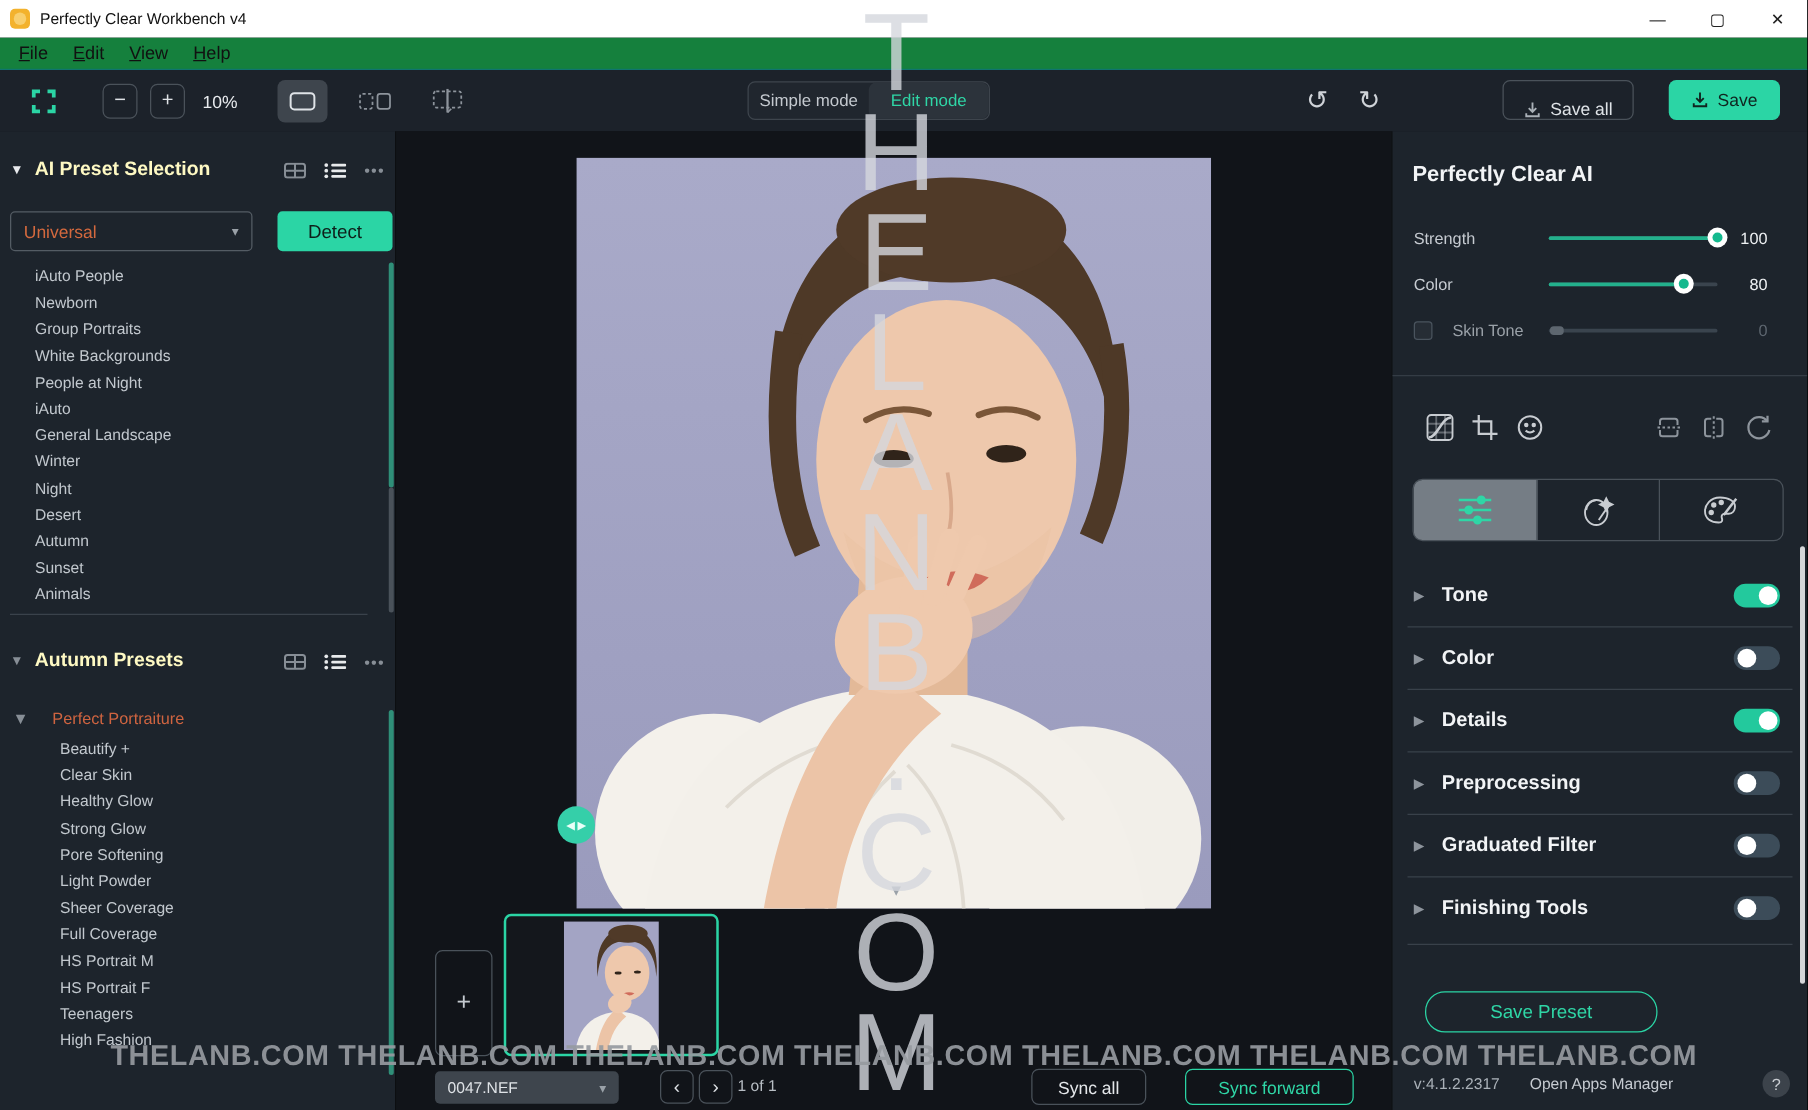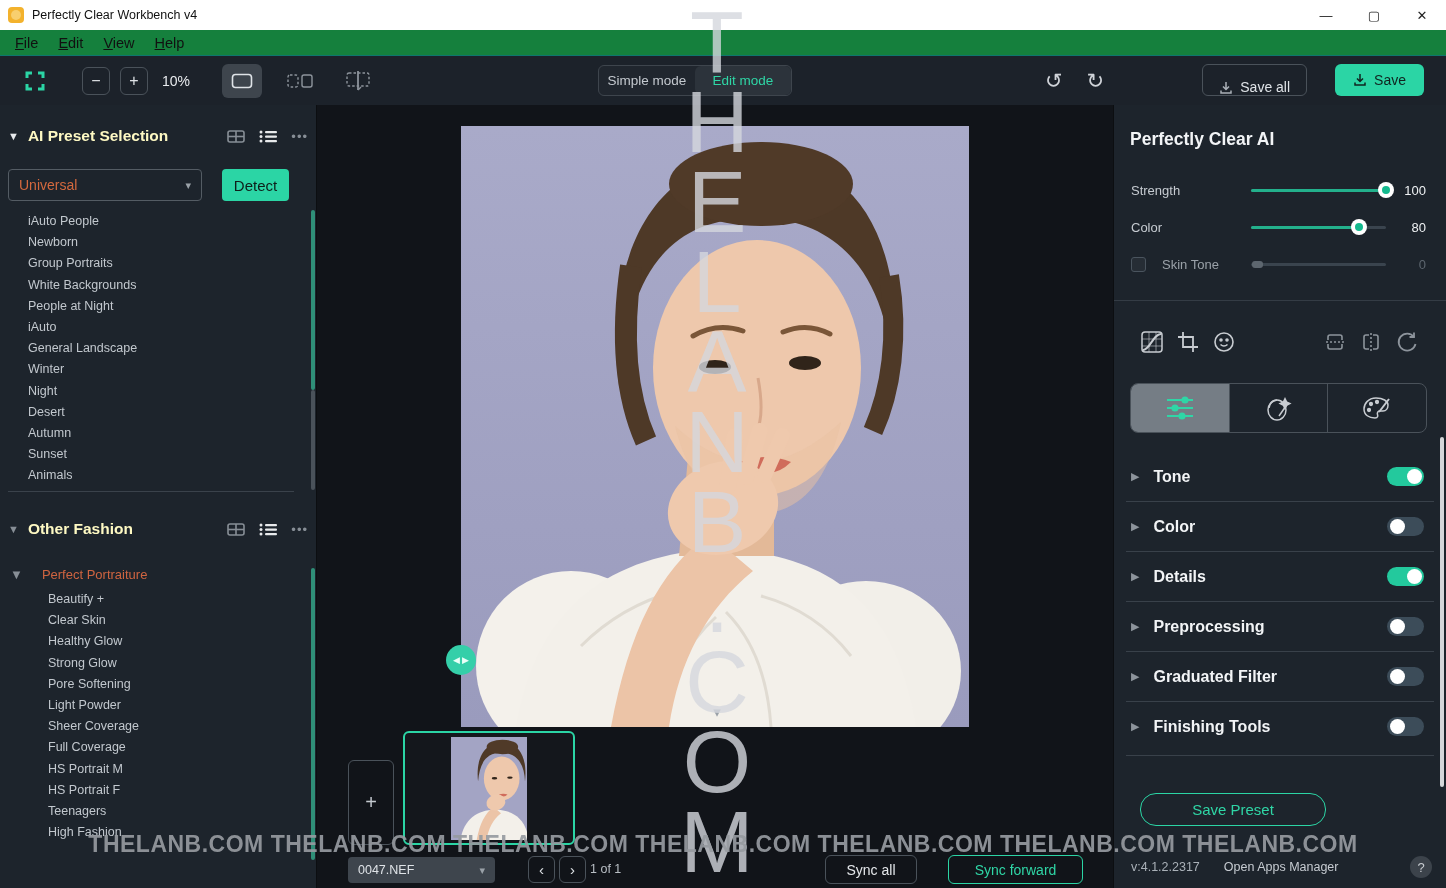--- a/index.html
+++ b/index.html
@@ -43,21 +43,21 @@
   
   .lp-header { position:absolute; left:8px; right:8px; display:flex; align-items:center; }
   .tri-down { font-size:11px; color:#e8eaed; margin-right:9px; }
   .tri-down.gray { color:#878e96; }
   .lp-title { font-size:15.5px; font-weight:bold; color:#fef9c3; flex:1; }
   .hdr-icons { display:flex; align-items:center; gap:14px; }
   .dots { color:#878e96; font-size:13px; letter-spacing:1px; }
   .dropdown { position:absolute; left:8px; top:64px; width:194px; height:32px; border:1px solid #545c64; border-radius:4px; display:flex; align-items:center; padding:0 10px; }
   .dropdown .val { flex:1; font-size:14px; color:#d4693e; }
   .caret { color:#9aa1a8; font-size:11px; }
-  .btn-detect { position:absolute; left:222px; top:64px; width:67px; height:32px; background:#2bd5a5; border:none; border-radius:4px; color:#0e1f1a; font-size:15px; }
+  .btn-detect { position:absolute; left:222px; top:64px; width:92px; height:32px; background:#2bd5a5; border:none; border-radius:4px; color:#0e1f1a; font-size:15px; }
   .preset-list { position:absolute; left:0; right:20px; }
   .preset-item { height:21.2px; line-height:21.2px; padding-left:28px; font-size:12.5px; color:#c2c8ce; white-space:nowrap; }
   .preset-item.sub { padding-left:48px; }
   .lp-divider { position:absolute; left:8px; right:22px; height:1px; background:#3a424b; }
   .pp-row { position:absolute; left:10px; top:462px; display:flex; align-items:center; gap:10px; }
   .pp-label { font-size:13px; color:#cf6440; }
   .sb { position:absolute; width:4px; border-radius:2px; }
   
   .photo { position:absolute; left:144px; top:21px; width:508px; height:601px; overflow:hidden; }
   .compare-handle { position:absolute; left:129px; top:540px; width:30px; height:30px; border-radius:50%; background:#35cfa9; display:flex; align-items:center; justify-content:center; gap:2px; color:#eafff8; font-size:9px; }
@@ -67,21 +67,21 @@
   .thumb-clip { width:76px; height:103px; overflow:hidden; }
   .file-dropdown { position:absolute; left:31px; top:752px; width:147px; height:26px; background:#3e454d; border-radius:4px; display:flex; align-items:center; padding:13px 10px; }
   .file-dropdown .val { flex:1; font-size:12.5px; color:#dfe3e7; }
   .nav-btn { position:absolute; top:751px; width:27px; height:27px; border:1px solid #4a525a; border-radius:6px; color:#dfe3e7; font-size:15px; display:flex; align-items:center; justify-content:center; background:transparent; }
   .counter { position:absolute; left:273px; top:757px; font-size:12.5px; color:#b8bec4; }
   .btn-syncall { position:absolute; left:508px; top:750px; width:92px; height:29px; border:1px solid #4a525a; border-radius:6px; background:transparent; color:#e4e7ea; font-size:14px; }
   .btn-syncfwd { position:absolute; left:631px; top:750px; width:135px; height:29px; border:1px solid #2bd5a5; border-radius:6px; background:transparent; color:#2fd6a6; font-size:14px; }
   
   .rp-title { position:absolute; left:16px; top:24px; font-size:17.5px; font-weight:bold; color:#f2f4f6; }
   .sliders { position:absolute; left:0; right:0; top:76px; }
-  .slider-row { position:relative; height:18px; margin:0 0 19px 0; display:flex; align-items:center; padding:0 20px 0 17px; }
+  .slider-row { position:relative; height:18px; margin:0 12px 19px 0; display:flex; align-items:center; padding:0 20px 0 17px; }
   .slider-label { flex:1; font-size:13px; color:#c6cbd1; }
   .slider-track { position:relative; width:135px; height:3px; border-radius:2px; background:#3a444e; margin-right:10px; }
   .slider-fill { position:absolute; left:0; top:0; height:3px; border-radius:2px; background:#23b08c; }
   .slider-thumb { position:absolute; top:-7px; width:16px; height:16px; border-radius:50%; background:#fff; }
   .slider-thumb::after { content:""; position:absolute; left:4px; top:4px; width:8px; height:8px; border-radius:50%; background:#14b98e; }
   .mini-thumb { position:absolute; left:1px; top:-2px; width:11px; height:7px; border-radius:3px; background:#5d666f; }
   .slider-value { width:30px; text-align:right; font-size:13px; color:#eef1f3; }
   .slider-row.disabled .slider-label { color:#9aa1a8; }
   .slider-row.disabled .slider-value { color:#5d666f; }
   .checkbox { width:15px; height:15px; border:1px solid #4a545e; border-radius:3px; background:#262d35; margin-right:16px; }
@@ -249,21 +249,21 @@
           <div class="preset-item">Desert</div>
           <div class="preset-item">Autumn</div>
           <div class="preset-item">Sunset</div>
           <div class="preset-item">Animals</div>
         </div>
 
       <div class="lp-divider" style="top:386px;"></div>
 
       <div class="lp-header" style="top:415px;">
         <span class="tri-down gray">▼</span>
-        <span class="lp-title">Other Fashion</span>
+        <span class="lp-title">Autumn Presets</span>
         <span class="hdr-icons">
           <span>
             <svg width="18" height="13" viewBox="0 0 18 13" fill="none" stroke="#878e96" stroke-width="1.6">
                 <rect x="1" y="1" width="16" height="11" rx="2"></rect>
                 <line x1="9" y1="1" x2="9" y2="12"></line>
                 <line x1="1" y1="6.5" x2="17" y2="6.5"></line>
               </svg>
           </span>
           <span>
             <svg width="18" height="13" viewBox="0 0 18 13" fill="#e8eaec">

